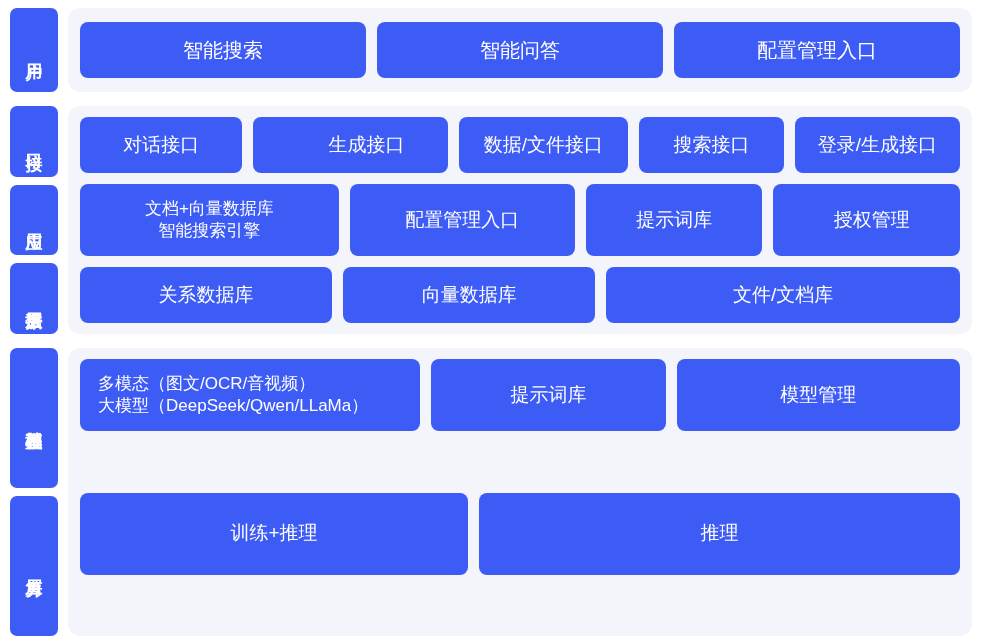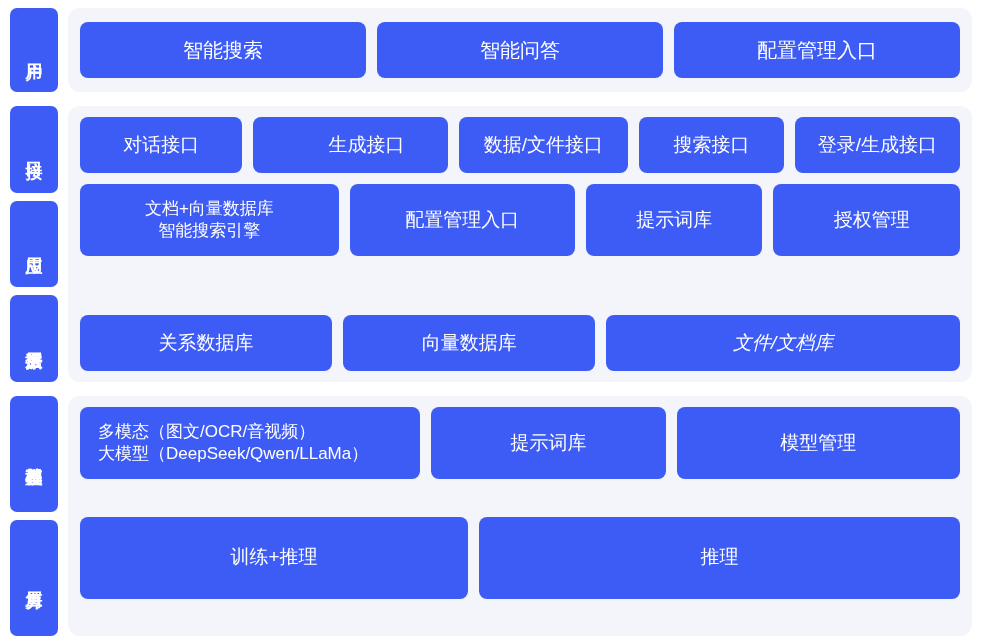--- a/index.html
+++ b/index.html
@@ -88,21 +88,21 @@
   .cell.lefttext { text-align: left; justify-content: flex-start; padding-left: 18px; }
 
   
   #band-user .band-labels { flex: 0 0 48px; }
   #band-user .panel { padding: 14px 12px; }
   #band-user .cell { height: 56px; font-size: 20px; }
 
   
   #band-app .row .cell { height: 56px; }
   #band-app .row.r2 .cell { height: 72px; }
-  #band-app .row.r3 .cell { height: 56px; margin-top: 48px; }
+  #band-app .row.r3 .cell { height: 56px; }
 
   
   #band-model .row.m1 .cell { height: 72px; }
   #band-model .row.m2 .cell { height: 82px; }
 </style>
 </head>
 <body>
 
 <div class="diagram">
 
@@ -139,21 +139,21 @@
         <div class="cell small" style="flex:1.3 1 0;">文档+向量数据库
 智能搜索引擎</div>
         <div class="cell" style="flex:1.12 1 0;">配置管理入口</div>
         <div class="cell" style="flex:0.86 1 0;">提示词库</div>
         <div class="cell" style="flex:0.86 1 0;padding-left:18px;">授权管理</div>
       </div>
 
       <div class="row r3">
         <div class="cell" style="flex:1 1 0;">关系数据库</div>
         <div class="cell" style="flex:1 1 0;">向量数据库</div>
-        <div class="cell" style="flex:1.43 1 0;font-style:italic;">文件/文档库</div>
+        <div class="cell" style="flex:1.43 1 0;">文件/文档库</div>
       </div>
 
     </div>
   </div>
 
   <div class="band" id="band-model" style="flex:1 1 auto;">
     <div class="band-labels">
       <div class="vlabel">基础模型</div>
       <div class="vlabel">算力层</div>
     </div>

